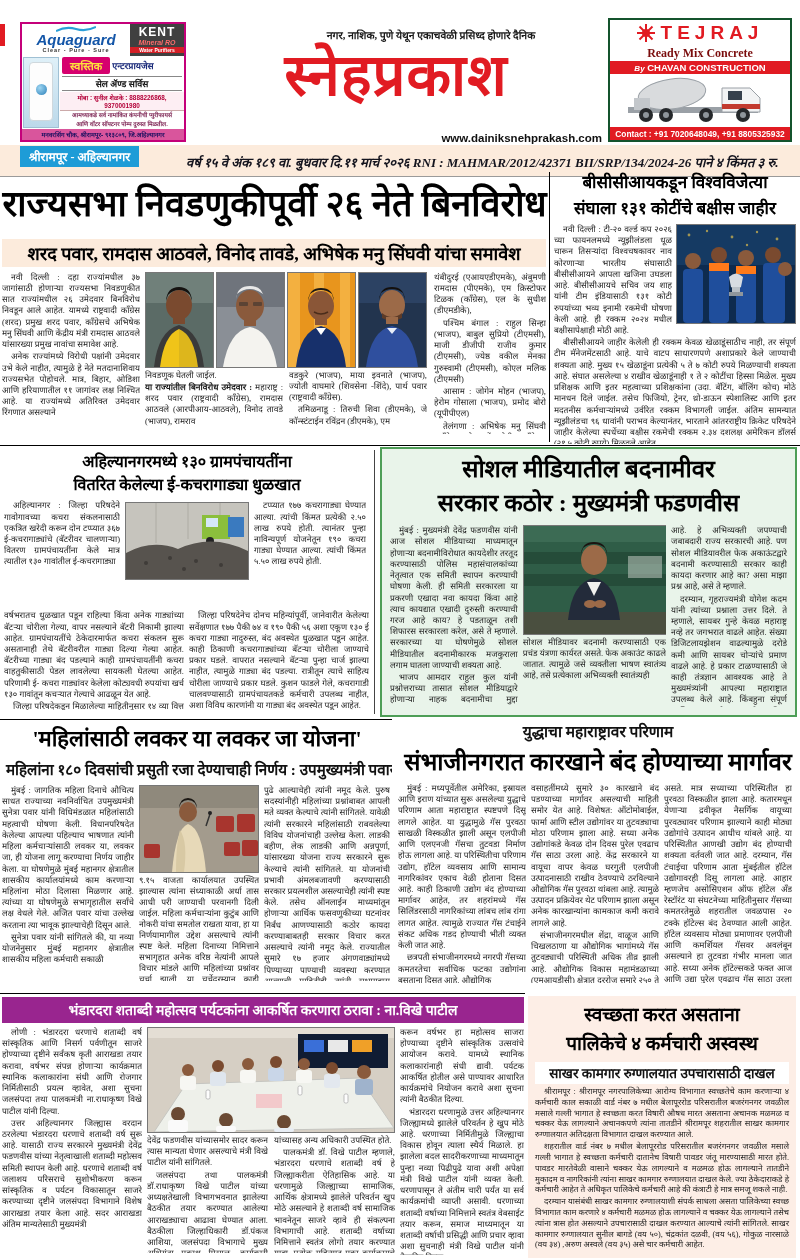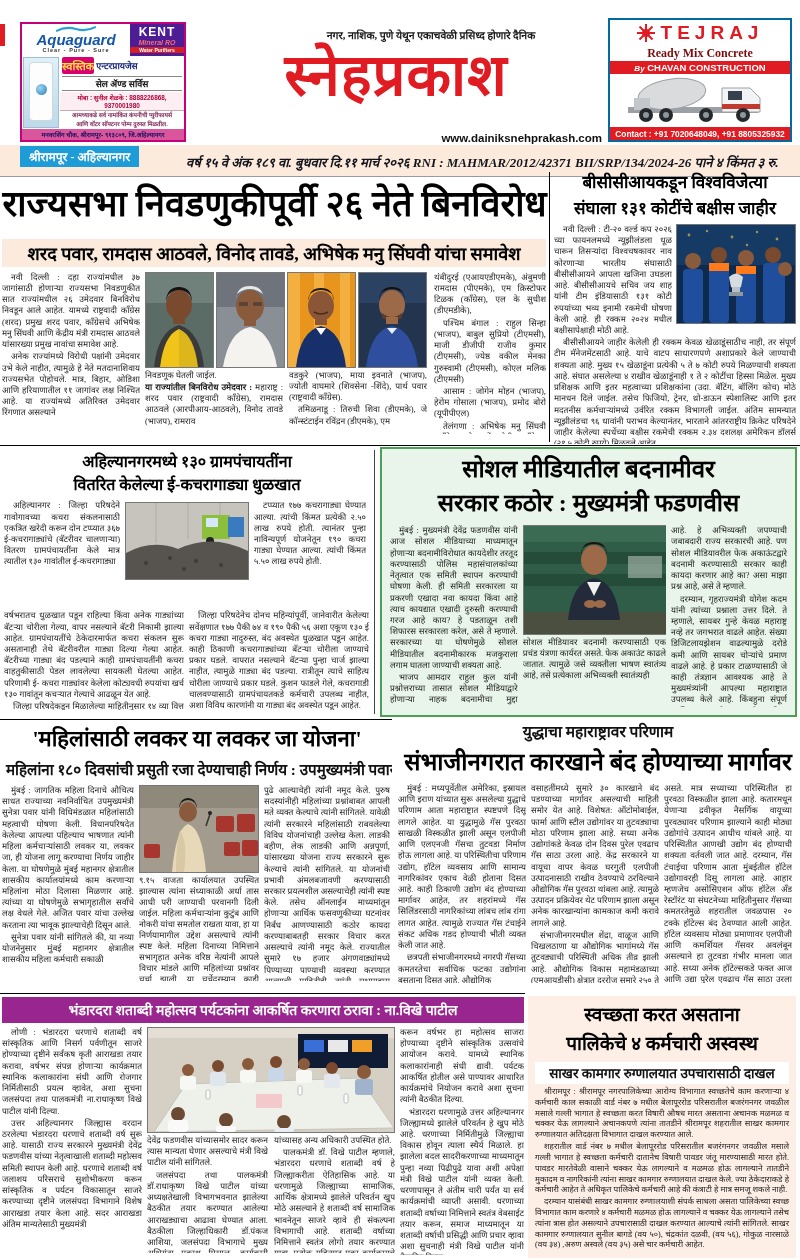--- a/index.html
+++ b/index.html
@@ -15,43 +15,43 @@
   .col { overflow:hidden; }
   svg { display:block; }
 
   
   .ad-left { left:20px; top:22px; width:166px; height:120px; border:2px solid #c4007a;
              background:#fff; font-family:"Liberation Sans",sans-serif; display:flex; flex-direction:column; }
   .al-top { display:flex; height:36px; }
   .aq { flex:1; text-align:center; padding-top:2px; }
   .aq-brand { color:#1456a8; font-weight:700; font-style:italic; font-size:15px; line-height:1; }
   .aq-tag { font-size:5.5px; letter-spacing:1px; color:#333; font-weight:700; }
-  .kent { width:54px; background:#4c1d95; text-align:center; padding-top:2px; }
+  .kent { width:54px; background:#404040; text-align:center; padding-top:2px; }
   .kent-name { color:#fff; font-weight:800; font-size:12px; letter-spacing:1px; line-height:1.1; }
   .kent-sub { color:#ff6b6b; font-style:italic; font-weight:700; font-size:7px; }
   .kent-sub2 { background:#d41f26; color:#fff; font-size:5px; font-weight:700; margin-top:1px; }
   .al-mid { display:flex; flex:1; }
   .purifier { width:36px; margin:1px; background:linear-gradient(180deg,#dff0f8,#bcd9ea); border:1px solid #9fc0d4; position:relative; }
   .purifier::before { content:""; position:absolute; left:5px; top:4px; right:5px; bottom:6px; background:#fdfdfd; border-radius:4px; border:1px solid #cfd8dd; }
   .purifier::after { content:""; position:absolute; left:12px; top:26px; width:11px; height:11px; border-radius:50%; background:radial-gradient(circle at 35% 35%, #9fd6f2, #2a7fb8); }
   .al-right { flex:1; display:flex; flex-direction:column; }
   .swastik-row { display:flex; align-items:center; gap:2px; padding:1px 2px; }
-  .swastik { background:#d6006e; color:#ffe23c; font-weight:800; font-size:11px; padding:1px 0; border-radius:2px; }
+  .swastik { background:#d6006e; color:#ffe23c; font-weight:800; font-size:11px; padding:1px 8px; border-radius:2px; }
   .swastik-suffix { color:#1a2a7a; font-weight:800; font-size:9px; }
   .sales { font-weight:800; font-size:9px; text-align:center; border-top:1px solid #888; border-bottom:1px solid #888; margin:1px 2px; }
   .mob { color:#b30038; font-weight:800; font-size:6.4px; text-align:center; background:#fdeef3; border-bottom:1px solid #caa; padding:1px 0; }
   .note { color:#7a1f4f; font-weight:700; font-size:6px; text-align:center; line-height:1.25; padding:1px 1px; }
   .al-addr { background:#d9559c; color:#1a1060; font-weight:800; font-size:6.4px; text-align:center; padding:1px 0; }
 
   .masthead { left:188px; top:28px; width:416px; height:114px; }
   .mh-tagline { text-align:center; padding-left:70px; font-size:10.5px; font-weight:700; color:#1a1a1a; }
   .mh-title { text-align:center; font-size:58px; font-weight:800; color:#e11b22; line-height:1.18; letter-spacing:1px; }
   .mh-web { position:absolute; right:2px; bottom:-2px; font-family:"Liberation Sans",sans-serif; font-weight:800; font-size:11.5px; color:#111; }
 
-  .ad-right { left:608px; top:18px; width:184px; height:124px; border:2px solid #0369a1; background:#fff;
+  .ad-right { left:608px; top:18px; width:184px; height:124px; border:2px solid #14532d; background:#fff;
               font-family:"Liberation Sans",sans-serif; display:flex; flex-direction:column; }
   .tj-row1 { display:flex; align-items:center; justify-content:center; gap:6px; height:26px; }
   .tj-brand { color:#e11b22; font-weight:800; font-size:19px; letter-spacing:5px; }
   .tj-line1 { text-align:center; color:#7a0c0c; font-weight:800; font-size:12px; font-family:"Liberation Serif",serif; }
   .tj-band { background:#e11b22; color:#fff; text-align:center; font-size:9.5px; font-weight:800; padding:1px 0; }
   .tj-band .by { font-style:italic; font-weight:700; font-size:8px; }
   .tj-truck { flex:1; background:#fff; }
   .tj-contact { background:#e11b22; color:#fff; text-align:center; font-size:8.4px; font-weight:700; padding:1.5px 0; }
 
   .dateline { left:0; top:145px; width:800px; height:32px; background:#fcebdc; border-bottom:1px solid #9a9a9a; }

